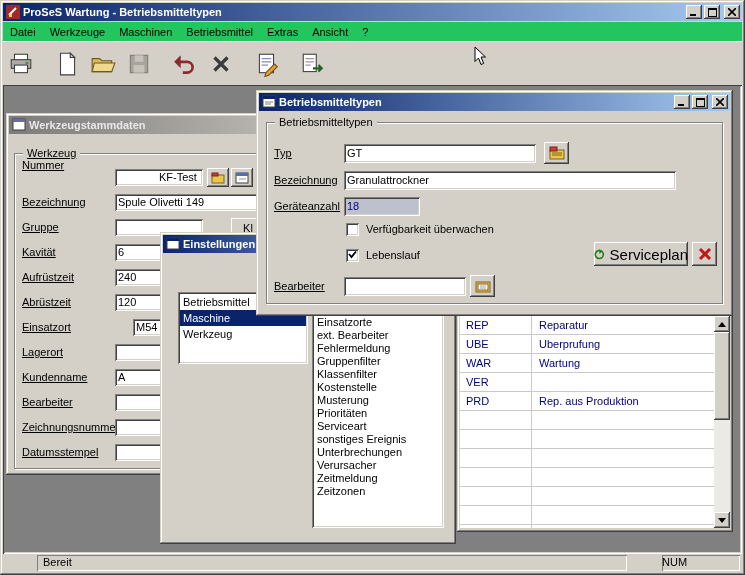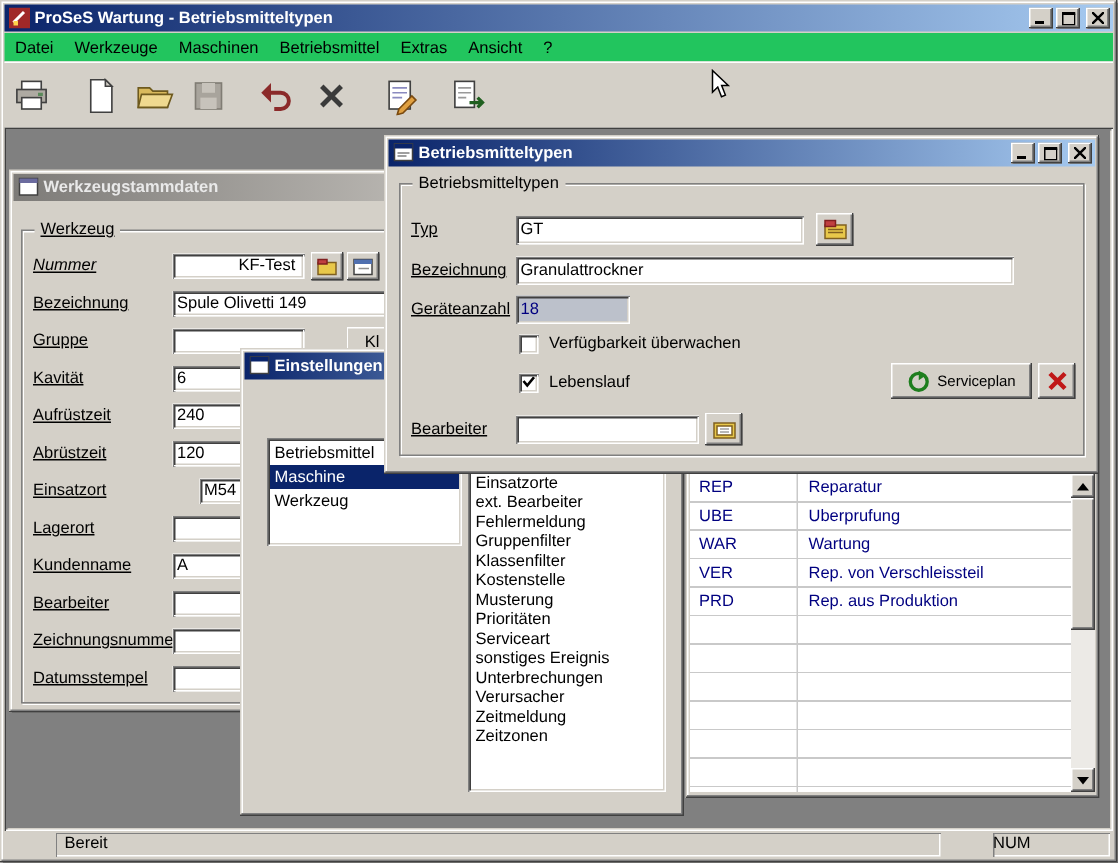--- a/index.html
+++ b/index.html
@@ -161,21 +161,21 @@
           <rect x="1" y="1" width="12" height="11" fill="#fff" stroke="#404040"></rect>
           <rect x="1" y="1" width="12" height="3" fill="#6b6b9e"></rect>
         </svg>
         <span>Werkzeugstammdaten</span>
       </div>
 
       <div class="groupbox" style="left:8px;top:40px;width:286px;height:316px;">
         <span class="legend label-u">Werkzeug</span>
       </div>
 
-      <span class="label-u" style="position:absolute;left:16px;top:56px;font-style:italic;">Nummer</span>
+      <span class="label-u" style="position:absolute;left:16px;top:44px;">Nummer</span>
       <div class="field sunk" style="left:109px;top:56px;width:88px;padding-left:44px;">KF-Test</div>
       <button class="mini-btn btn3d" style="left:201px;top:55px;width:22px;height:19px;">
         <svg width="14" height="12" viewBox="0 0 14 12">
           <rect x="1" y="3" width="12" height="8" fill="#e8c84a" stroke="#806020"></rect>
           <rect x="1" y="1" width="6" height="3" fill="#c04040" stroke="#802020"></rect>
         </svg>
       </button>
       <button class="mini-btn btn3d" style="left:225px;top:55px;width:22px;height:19px;">
         <svg width="14" height="12" viewBox="0 0 14 12">
           <rect x="1" y="1" width="12" height="10" fill="#fff" stroke="#404040"></rect>
@@ -229,21 +229,20 @@
         <div class="trow">
           <span class="tcode">UBE</span>
           <span class="tname">Uberprufung</span>
         </div>
         <div class="trow">
           <span class="tcode">WAR</span>
           <span class="tname">Wartung</span>
         </div>
         <div class="trow">
           <span class="tcode">VER</span>
-          <span class="tname">Rep. von Verschleissteil</span>
         </div>
         <div class="trow">
           <span class="tcode">PRD</span>
           <span class="tname">Rep. aus Produktion</span>
         </div>
       </div>
       <div class="vscroll" style="left:257px;top:220px;height:212px;">
         <button class="sc-btn btn3d" style="left:0;top:0;">
             <span class="tri-up"></span>
           </button>
@@ -338,21 +337,21 @@
       <span class="cb sunk" style="left:90px;top:133px;"></span>
       <span class="cb-label" style="left:110px;top:133px;">Verfügbarkeit überwachen</span>
 
       <span class="cb sunk" style="left:90px;top:159px;">
         <svg width="11" height="11" viewBox="0 0 11 11" style="position:absolute;left:1px;top:0;">
           <path d="M2,5 L4.5,8 L9,2.5" fill="none" stroke="#000" stroke-width="1.8"></path>
         </svg>
       </span>
       <span class="cb-label" style="left:110px;top:159px;">Lebenslauf</span>
 
-      <button class="mini-btn btn3d" style="left:338px;top:152px;width:94px;height:24px;font-size:10px;gap:5px;">
+      <button class="mini-btn btn3d" style="left:338px;top:152px;width:94px;height:24px;font-size:15px;gap:5px;">
         <svg width="15" height="15" viewBox="0 0 16 16">
           <circle cx="8" cy="8" r="6" fill="none" stroke="#1e7e1e" stroke-width="2.4"></circle>
           <path d="M8,0 l5,3.5 -5,3.5 z" fill="#1e7e1e"></path>
         </svg>
         <span>Serviceplan</span>
       </button>
       <button class="mini-btn btn3d" style="left:436px;top:152px;width:25px;height:24px;">
         <svg width="14" height="14" viewBox="0 0 14 14">
           <path d="M2,2 L12,12 M12,2 L2,12" stroke="#c01818" stroke-width="3"></path>
         </svg>

